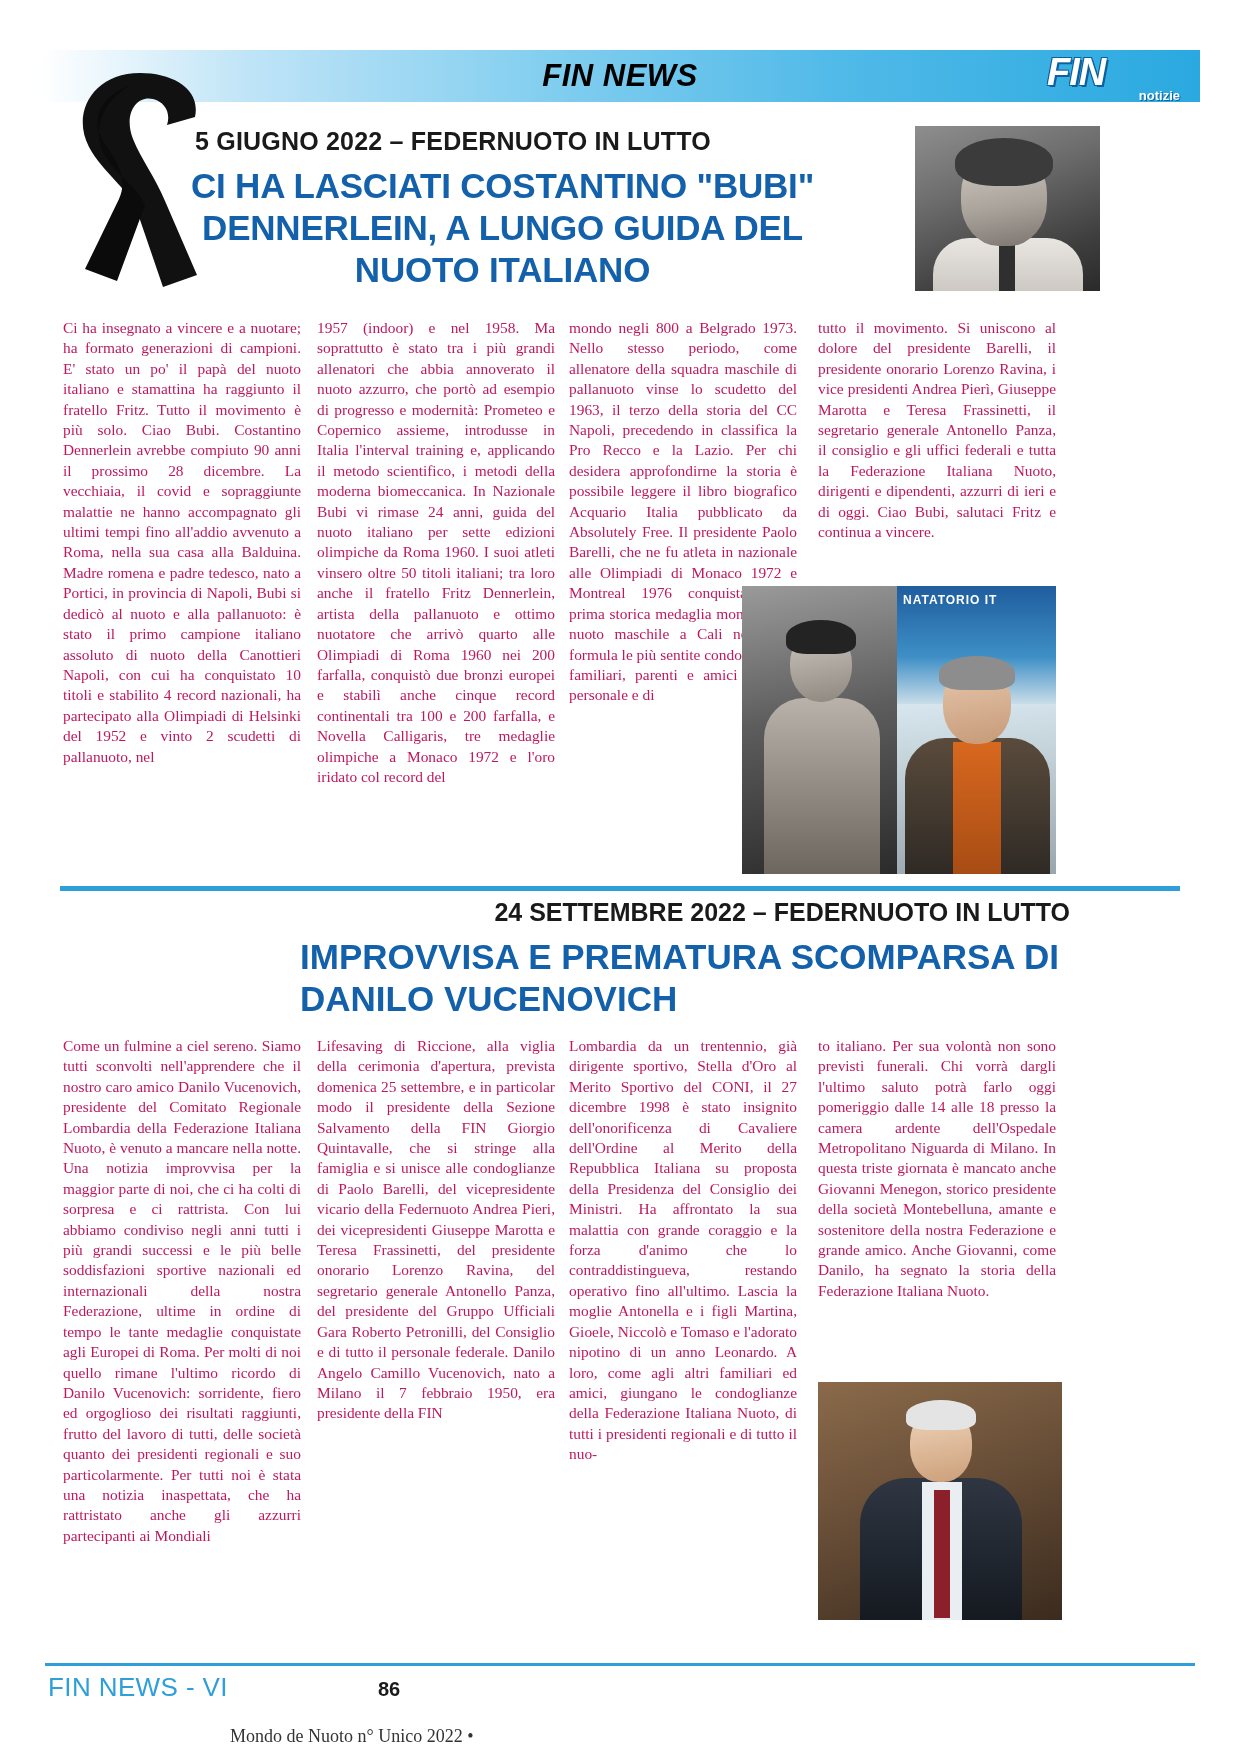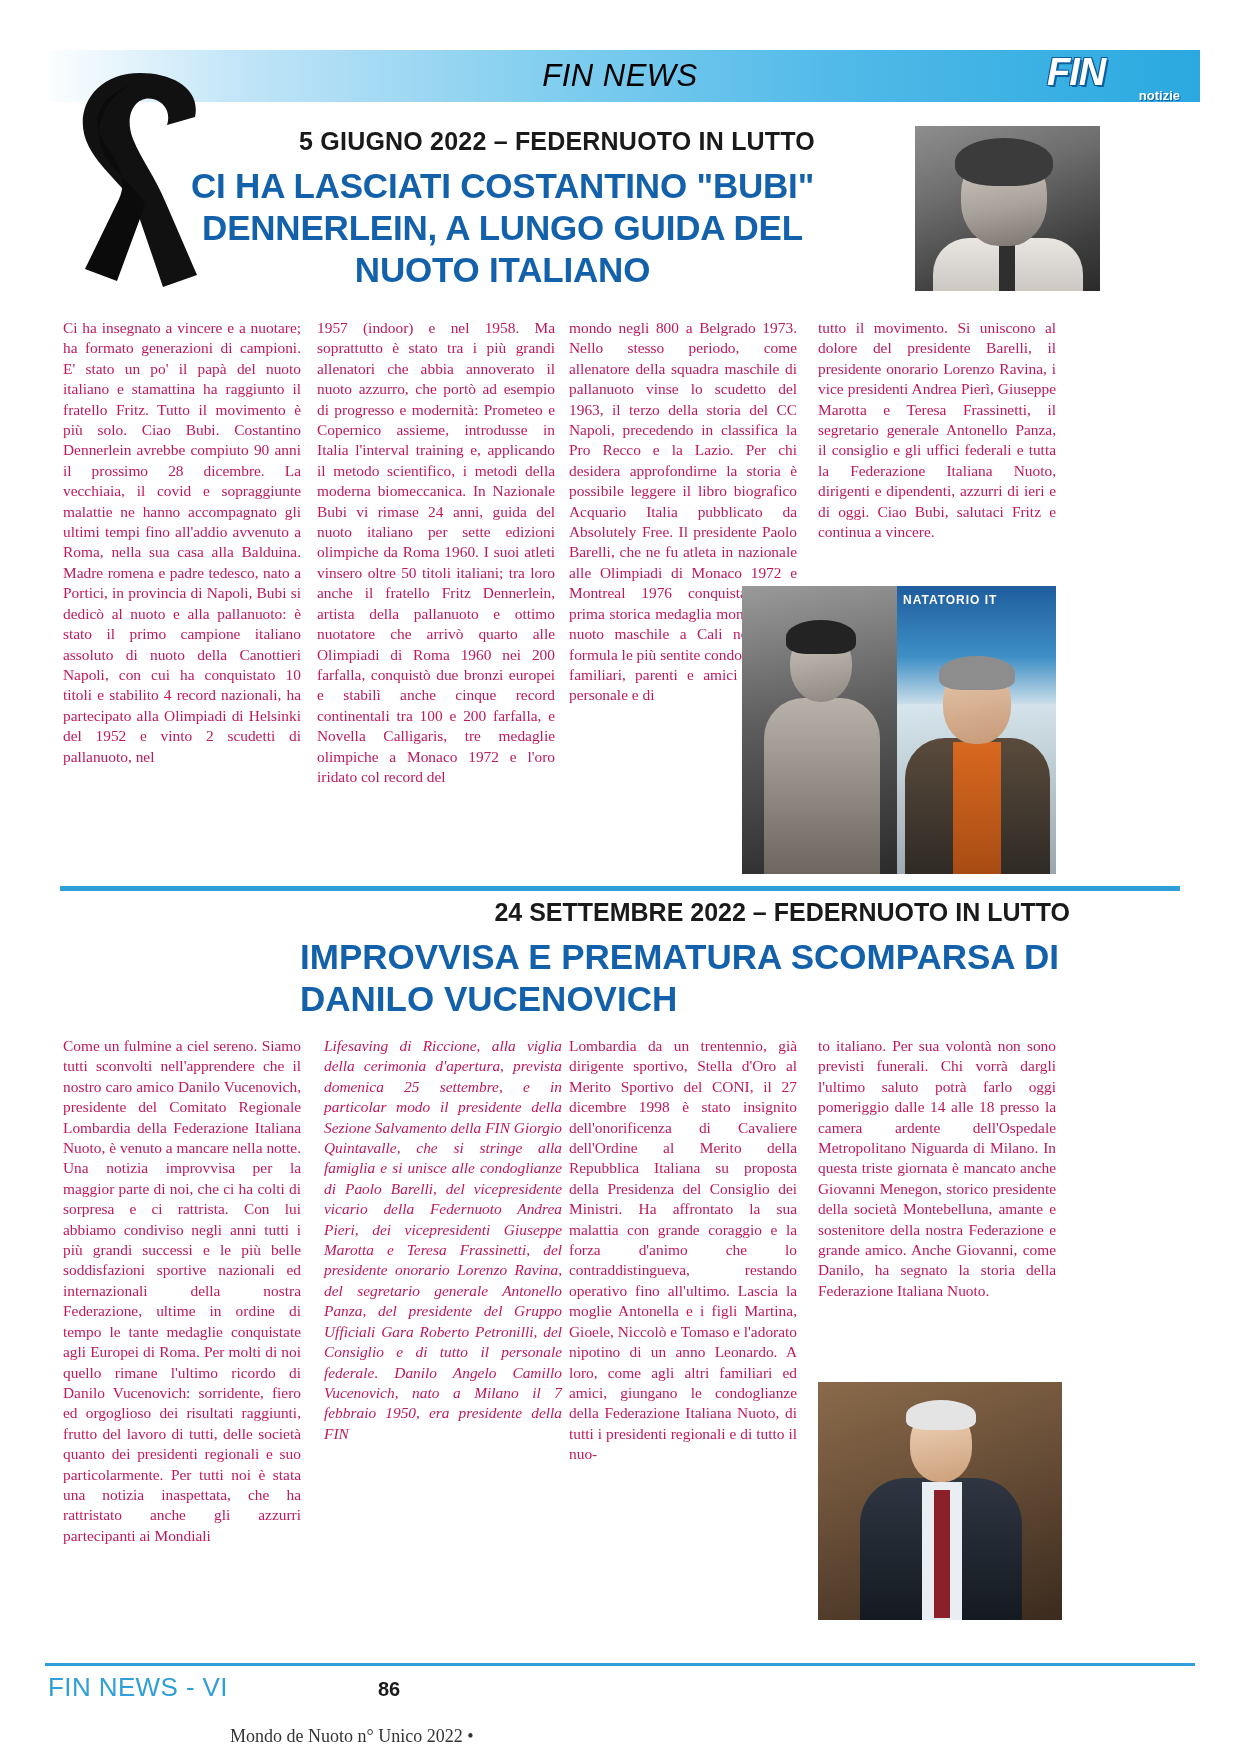--- a/index.html
+++ b/index.html
@@ -29,21 +29,21 @@
     background: linear-gradient(to right, #ffffff 0%, #bfe4f7 18%, #7fcdef 45%, #4fb9e8 70%, #2aa9e0 100%);
   }
   .header-title {
     position: absolute;
     left: 0; top: 0;
     width: 1160px;
     line-height: 52px;
     text-align: center;
     font-family: "Liberation Sans", sans-serif;
     font-style: italic;
-    font-weight: normal;
+    font-weight: bold;
     font-size: 31px;
     color: #000000;
     letter-spacing: 0.5px;
   }
   .fin-logo {
     position: absolute;
     right: 18px; top: 3px;
     width: 135px; height: 48px;
   }
   .fin-logo .fin-word {
@@ -71,21 +71,21 @@
     position: absolute;
     left: 45px; top: 55px;
     width: 175px; height: 235px;
   }
 
   
   .a1-kicker {
     position: absolute;
     left: 195px; top: 127px;
     width: 620px;
-    text-align: right;
+    text-align: left;
     font-family: "Liberation Sans", sans-serif;
     font-weight: bold;
     font-size: 25px;
     color: #1a1a1a;
     letter-spacing: 0.2px;
   }
   .a1-headline {
     position: absolute;
     left: 180px; top: 165px;
     width: 645px;
@@ -235,21 +235,21 @@
     left: 300px; top: 936px;
     width: 790px;
     text-align: left;
     font-family: "Liberation Sans", sans-serif;
     font-weight: bold;
     font-size: 35px;
     line-height: 42px;
     color: #1461ab;
   }
   .a2c1 { left: 63px;  top: 1036px; width: 238px; }
-  .a2c2 { left: 324px; top: 1036px; width: 238px; font-style: italic; }
+  .a2c2 { left: 317px; top: 1036px; width: 238px; }
   .a2c3 { left: 569px; top: 1036px; width: 228px; }
   .a2c4 { left: 818px; top: 1036px; width: 238px; }
 
   .photo-vucenovich {
     position: absolute;
     left: 818px; top: 1382px;
     width: 244px; height: 238px;
     background: linear-gradient(160deg,#8a6a4a 0%, #6d523a 40%, #3b2b1e 100%);
     overflow: hidden;
   }

